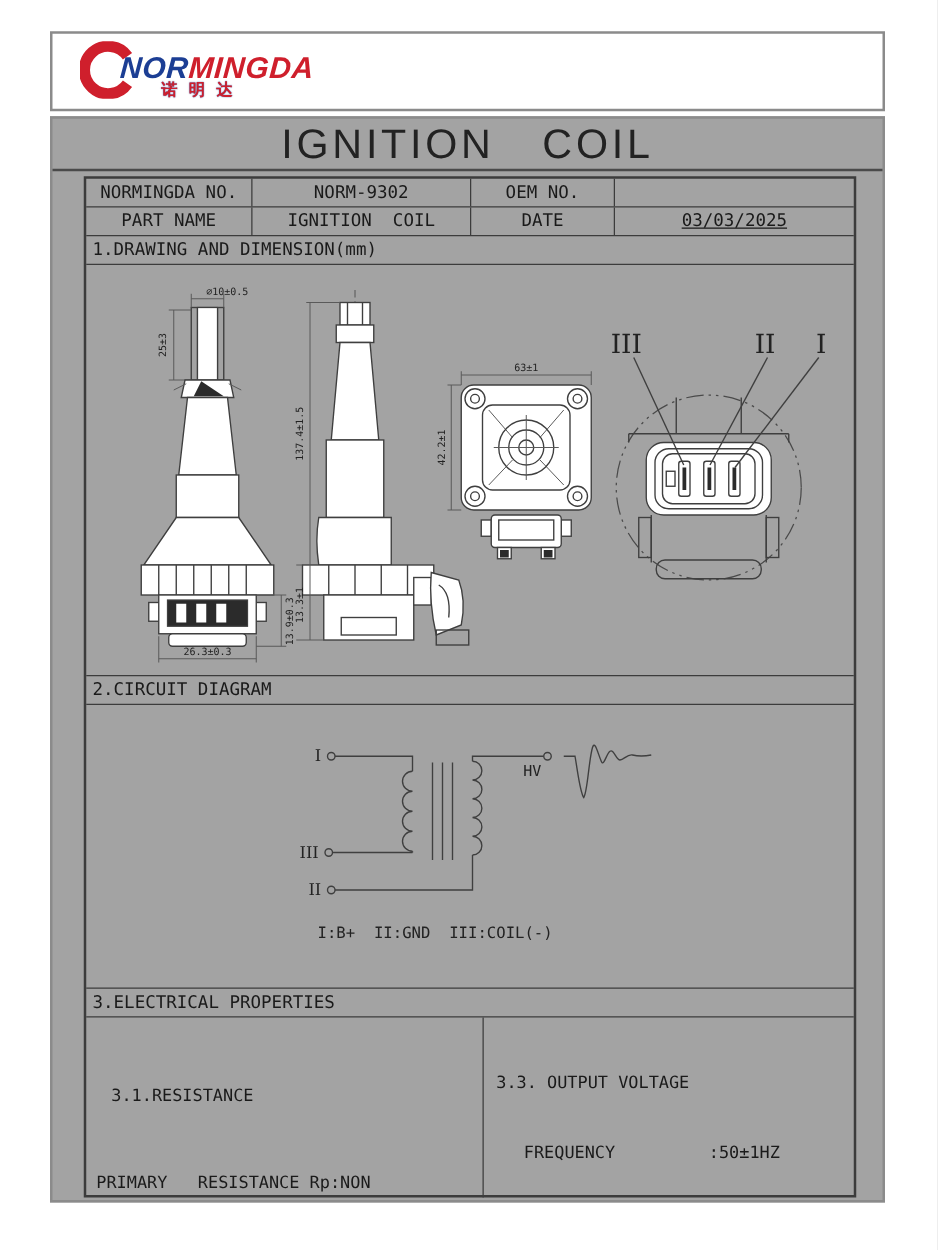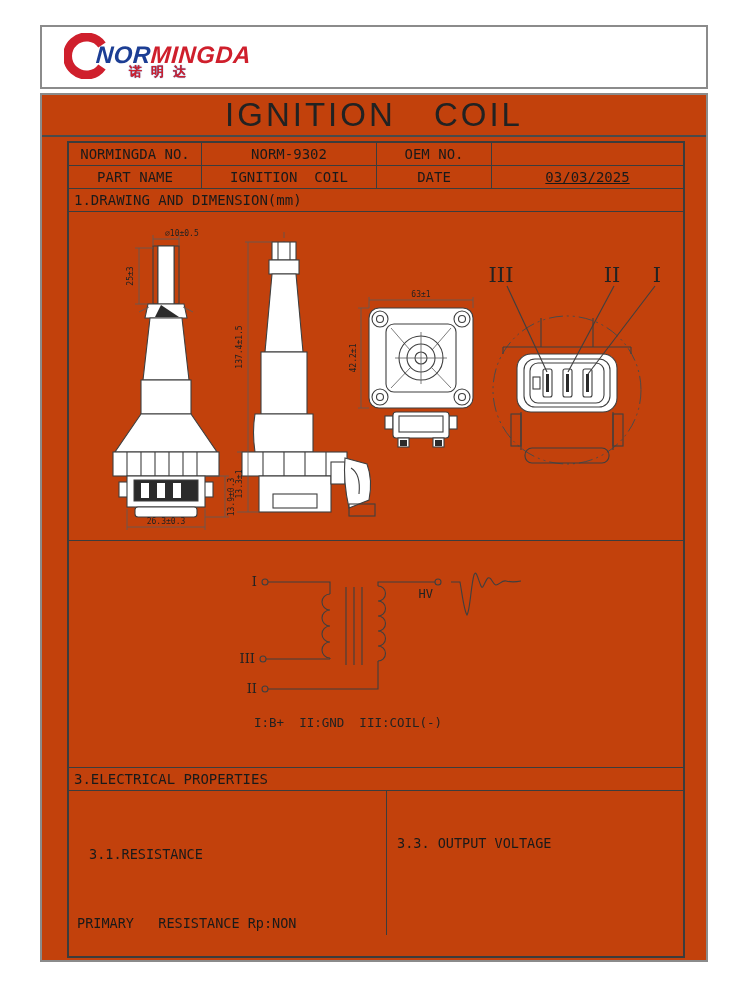--- a/index.html
+++ b/index.html
@@ -11,21 +11,21 @@
   .logo-box { position:absolute; left:40px; top:25px; width:668px; height:64px; border:2px solid #8b8b8b; background:#fff; }
   .logo { position:absolute; left:22px; top:6px; display:flex; align-items:flex-start; }
   .logo-c { width:46px; height:46px; position:relative; flex:0 0 auto; }
   .logo-c svg { display:block; }
   .logo-words { margin-left:-14px; margin-top:8px; font-family:"Liberation Sans", sans-serif; font-style:italic; font-weight:bold; font-size:24px; letter-spacing:.5px; transform:skewX(-4deg); white-space:nowrap; }
   .logo-nor { color:#1c3e94; }
   .logo-mingda { color:#cf1f2c; }
   .logo-cn { position:absolute; left:58px; top:36px; font-family:Liberation Mono, monospace; font-weight:bold; font-size:13px; letter-spacing:9px; color:#cf1f2c; text-shadow:0 0 1px #1c3e94; white-space:nowrap;margin-left:29px; }
 
   
-  .main-frame { position:absolute; left:40px; top:93px; width:668px; height:869px; border:2px solid #8b8b8b; background:#c2410c; }
+  .main-frame { position:absolute; left:40px; top:93px; width:668px; height:869px; border:2px solid #8b8b8b; background:#a3a3a3; }
   .title-row { position:absolute; left:0; top:0; width:100%; height:42px; border-bottom:2px solid #4a4a4a; display:flex; align-items:center; justify-content:center; }
   .title-text { font-family:"Liberation Sans", sans-serif; font-size:33px; letter-spacing:3px; word-spacing:26px; color:#222; font-weight:500; }
 
   .inner-table { position:absolute; left:25px; top:46px; width:618px; height:817px; border:2px solid #3c3c3c; }
   .row { display:flex; border-bottom:1.5px solid #3c3c3c; }
   .row:last-child { border-bottom:none; }
   .cell { border-right:1.5px solid #3c3c3c; display:flex; align-items:center; justify-content:center; font-size:14px; white-space:pre; }
   .cell:last-child { border-right:none;text-decoration:underline; }
   .info-row { height:23px; }
   .c1 { width:133px; } .c2 { width:175px; } .c3 { width:115px; } .c4 { flex:1; }
@@ -264,20 +264,21 @@
             <text x="432" y="70" font-size="21" class="roman" text-anchor="middle">III</text>
             <text x="543" y="70" font-size="21" class="roman" text-anchor="middle">II</text>
             <text x="588" y="70" font-size="21" class="roman" text-anchor="middle">I</text>
             <line x1="438" y1="74" x2="478" y2="160" class="ln"></line>
             <line x1="545" y1="74" x2="499" y2="160" class="ln"></line>
             <line x1="586" y1="74" x2="519" y2="162" class="ln"></line>
           </g>
         </svg>
       </div>
 
+      <div class="section-row">2.CIRCUIT DIAGRAM</div>
 
       <div class="circuit-row">
         <svg width="618" height="227" viewBox="0 0 618 227">
 
           <text x="188" y="45" font-size="13" class="roman" text-anchor="end">I</text>
           <circle cx="196" cy="41" r="3" class="ln"></circle>
           <polyline points="199,41 261,41 261,53" class="ln"></polyline>
 
           <path d="M261,53 A8,8 0 0 0 261,69 A8,8 0 0 0 261,85 A8,8 0 0 0 261,101 A8,8 0 0 0 261,117" class="ln"></path>
 
@@ -312,20 +313,24 @@
           <div class="props-h">3.1.RESISTANCE</div>
           <div>PRIMARY   RESISTANCE Rp:NON</div>
           
           
           
           
           
         </div>
         <div class="props-right">
           <div>3.3. OUTPUT VOLTAGE</div>
+          <div class="ov-row">
+            <span class="ov-label">FREQUENCY</span>
+            <span>:50±1HZ</span>
+          </div>
           
           
           
         </div>
       </div>
 
     </div>
   </div>
 </div>
 

